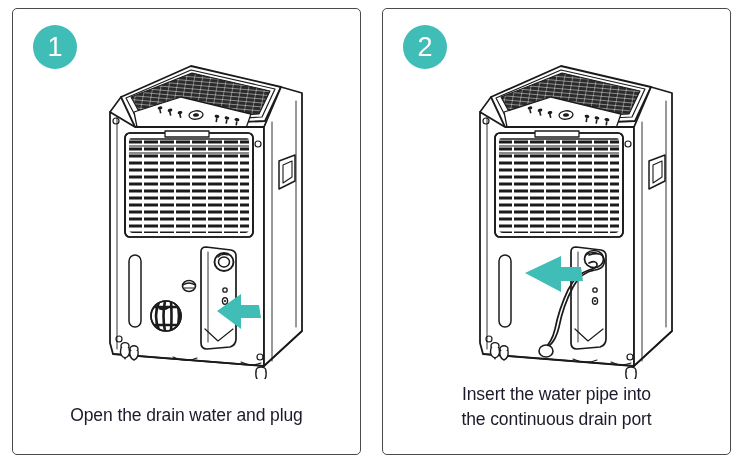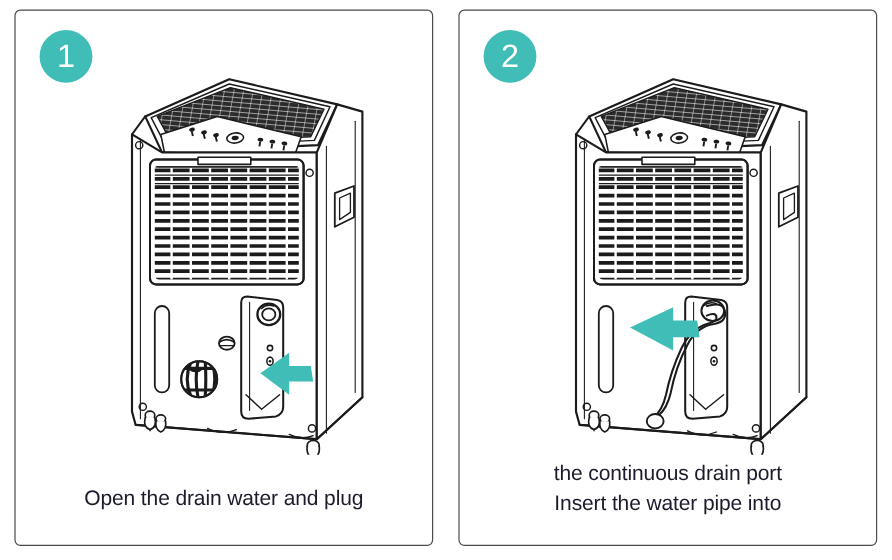--- a/index.html
+++ b/index.html
@@ -482,18 +482,18 @@
           <g stroke-width="1.4">
             <ellipse cx="248" cy="362" rx="5" ry="4"></ellipse>
             <path d="M243 363 Q242 371 248 373 Q254 371 253 363" fill="#ffffff"></path>
           </g>
         </g>
 
       </g>
     </svg>
 
     <div class="caption" id="caption-2">
+      <span class="caption-line">Insert the water pipe into</span>
       <span class="caption-line">the continuous drain port</span>
-      <span class="caption-line">Insert the water pipe into</span>
     </div>
   </div>
 
 </div>
 
 </body></html>

